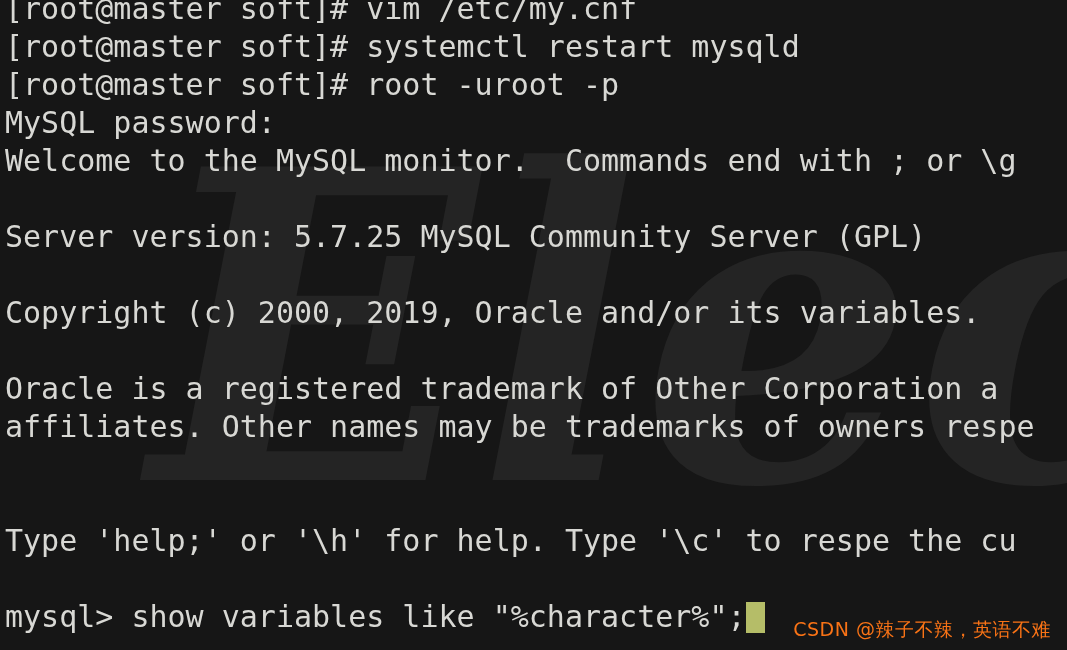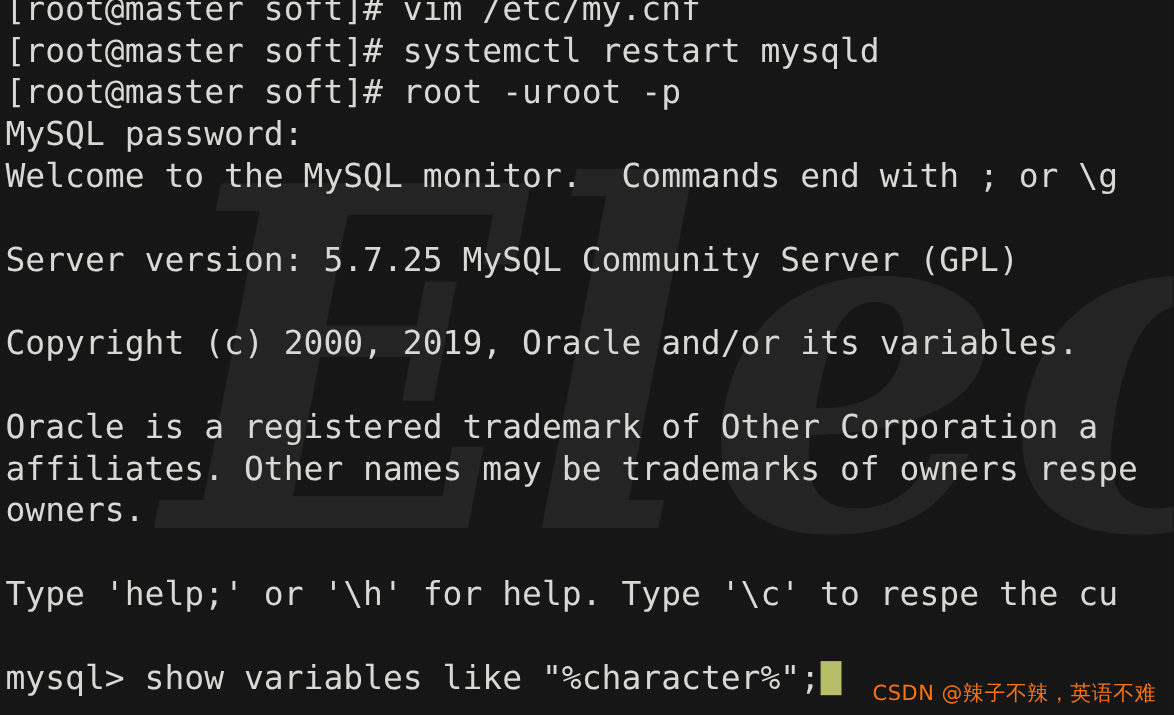--- a/index.html
+++ b/index.html
@@ -98,21 +98,20 @@
     <div class="line" style="top:28px"><span class="txt">[root@master soft]# systemctl restart mysqld</span></div>
     <div class="line" style="top:66px"><span class="txt">[root@master soft]# root -uroot -p</span></div>
     <div class="line" style="top:104px"><span class="txt">MySQL password:</span></div>
     <div class="line" style="top:142px"><span class="txt">Welcome to the MySQL monitor.  Commands end with ; or \g</span></div>
     <div class="line" style="top:218px"><span class="txt">Server version: 5.7.25 MySQL Community Server (GPL)</span></div>
     <div class="line" style="top:256px"><span class="txt"></span></div>
     <div class="line" style="top:294px"><span class="txt">Copyright (c) 2000, 2019, Oracle and/or its variables.</span></div>
     <div class="line" style="top:332px"><span class="txt"></span></div>
     <div class="line" style="top:370px"><span class="txt">Oracle is a registered trademark of Other Corporation a</span></div>
     <div class="line" style="top:408px"><span class="txt">affiliates. Other names may be trademarks of owners respe</span></div>
-    <div class="line" style="top:446px"><span class="txt">owners.</span></div>
     <div class="line" style="top:484px"><span class="txt"></span></div>
     <div class="line" style="top:522px"><span class="txt">Type 'help;' or '\h' for help. Type '\c' to respe the cu</span></div>
     <div class="line" style="top:560px"><span class="txt"></span></div>
 
     <div class="line" style="top:598px"><span class="txt">mysql&gt; </span><span class="txt">show variables like "%character%";</span><span class="cursor-block"></span></div>
 
   </div>
 
   <div id="csdn-watermark">CSDN @辣子不辣，英语不难</div>
 

